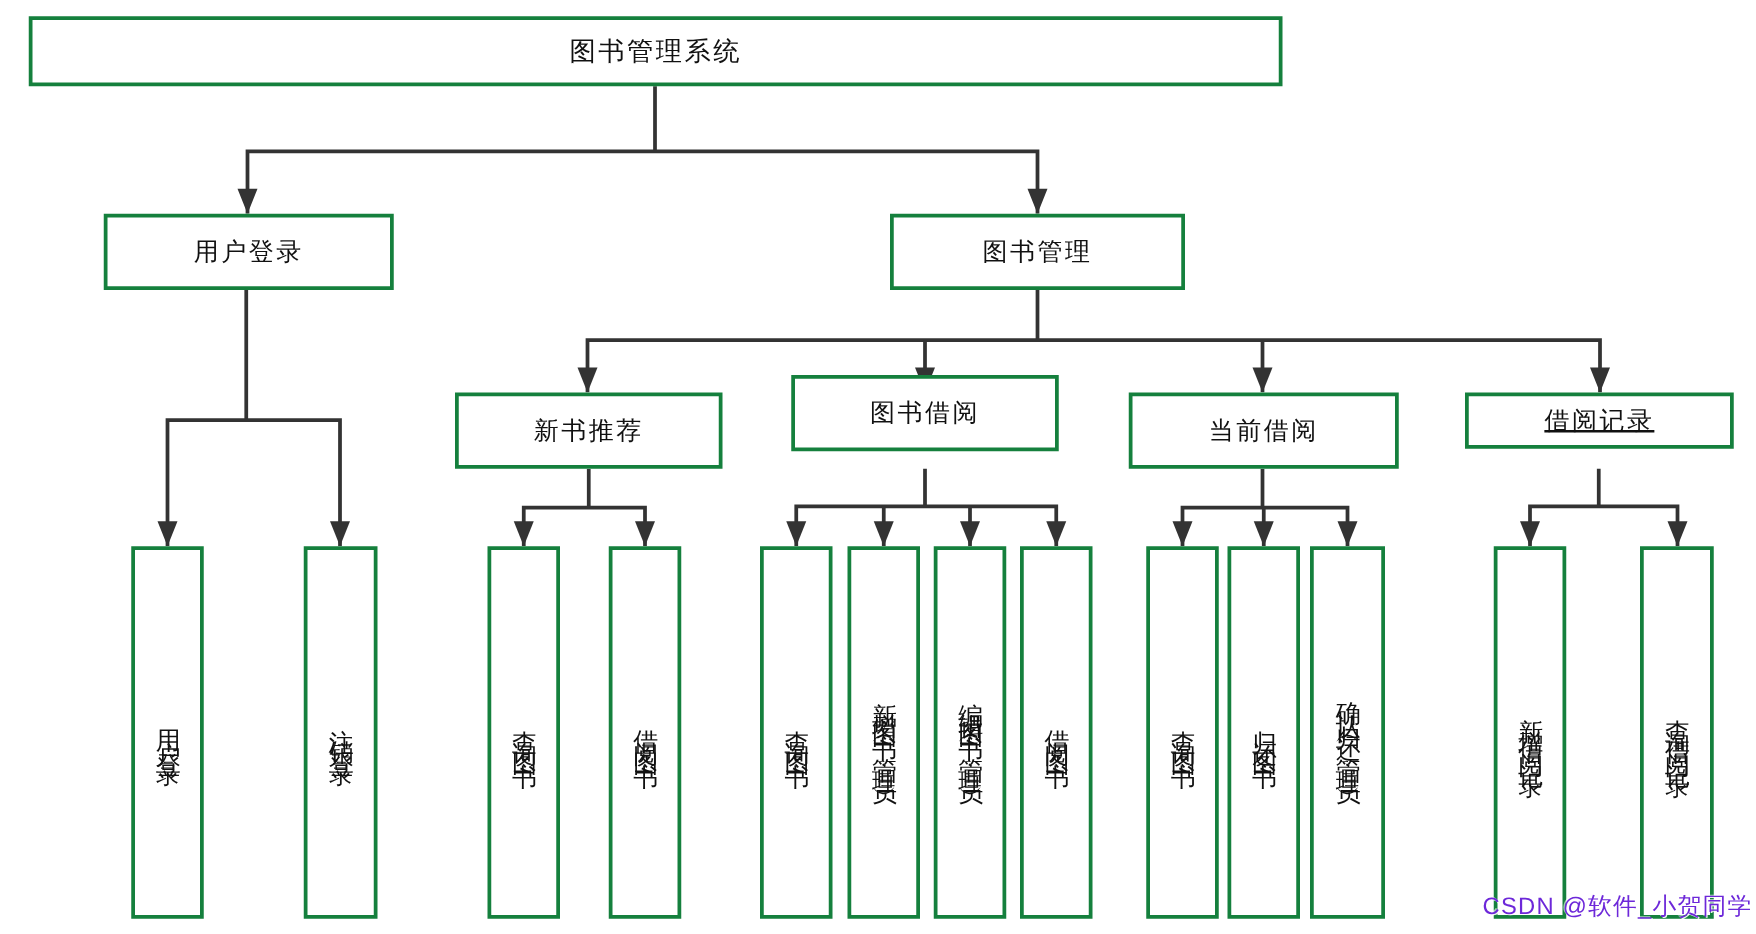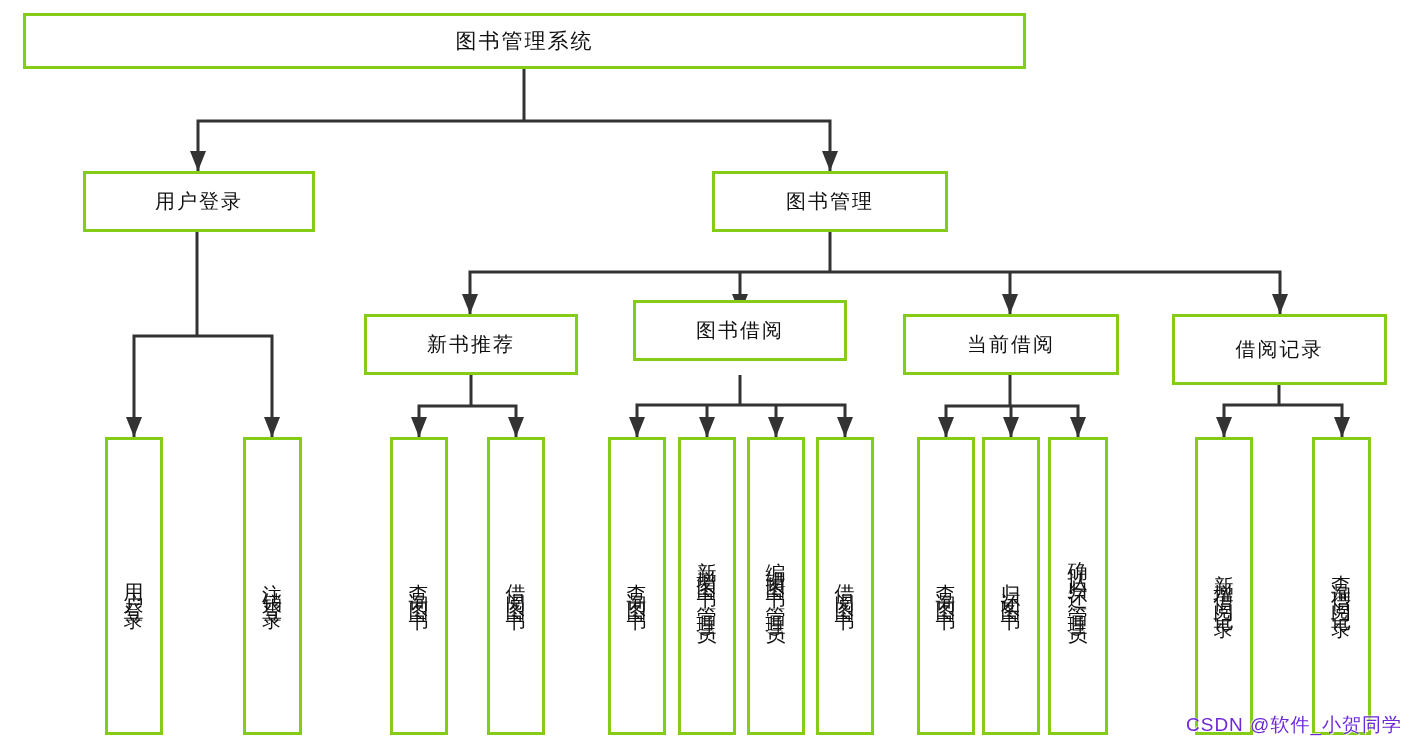--- a/index.html
+++ b/index.html
@@ -19,21 +19,21 @@
   .wires path {
     fill: none;
     stroke: #333333;
     stroke-width: 3;
   }
   .wires polygon { fill: #333333; stroke: none; }
   .node {
     position: absolute;
     box-sizing: border-box;
     background: #ffffff;
-    border: 3px solid #84cc16;
+    border: 3px solid #15803d;
     display: flex;
     align-items: center;
     justify-content: center;
     color: #111111;
     font-size: 20px;
     letter-spacing: 2px;
     text-align: center;
   }
   .node.title { font-size: 21px; }
   .node.leaf { border-width: 3px; }
@@ -128,21 +128,21 @@
 
   <div class="node" style="left:712px; top:171px; width:236px; height:61px;">
     <span>图书管理</span>
   </div>
   <div class="node" style="left:633px; top:300px; width:214px; height:61px;">
     <span>图书借阅</span>
   </div>
   <div class="node" style="left:903px; top:314px; width:216px; height:61px;text-align:center;">
     <span>当前借阅</span>
   </div>
-  <div class="node" style="left:1172px; top:314px; width:215px; height:71px;">
+  <div class="node" style="left:1172px; top:314px; width:215px; height:45px;text-decoration:underline;">
     <span>借阅记录</span>
   </div>
 
   <div class="node leaf" style="left:105px; top:437px; width:58px; height:298px;">
     <span class="v">用户登录</span>
   </div>
   <div class="node leaf" style="left:243px; top:437px; width:59px; height:298px;">
     <span class="v">注销登录</span>
   </div>
 

